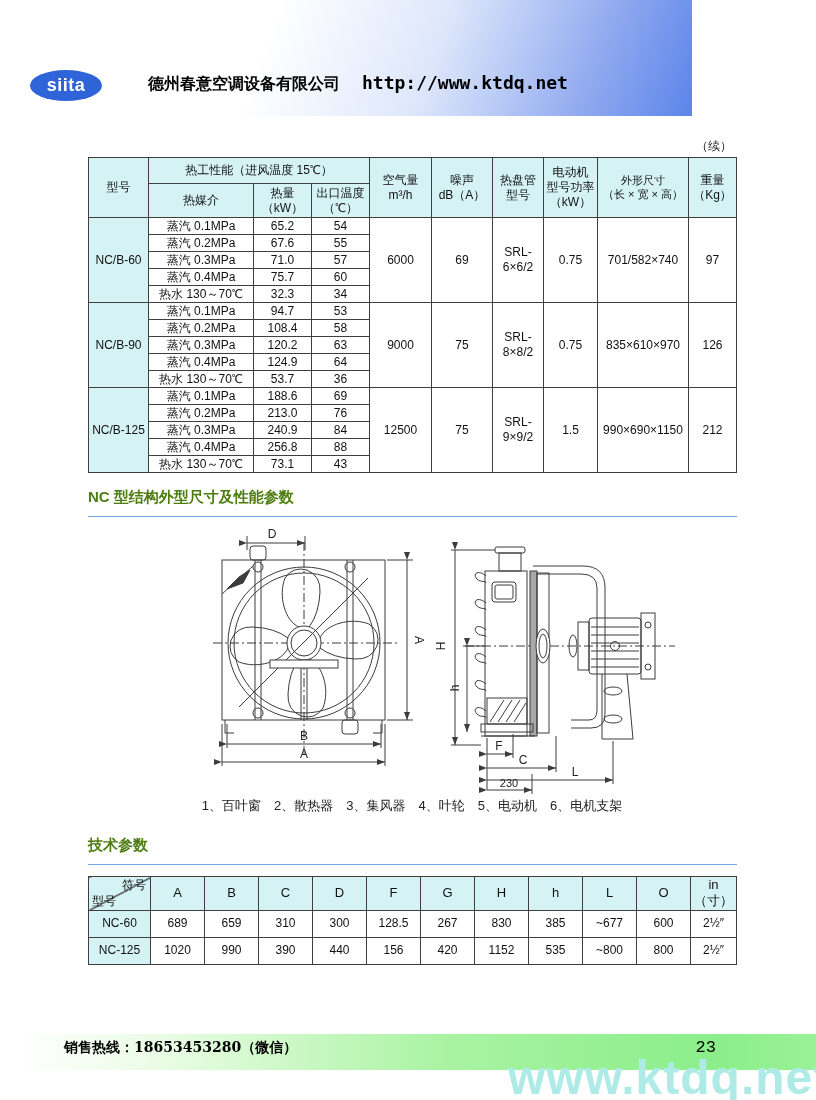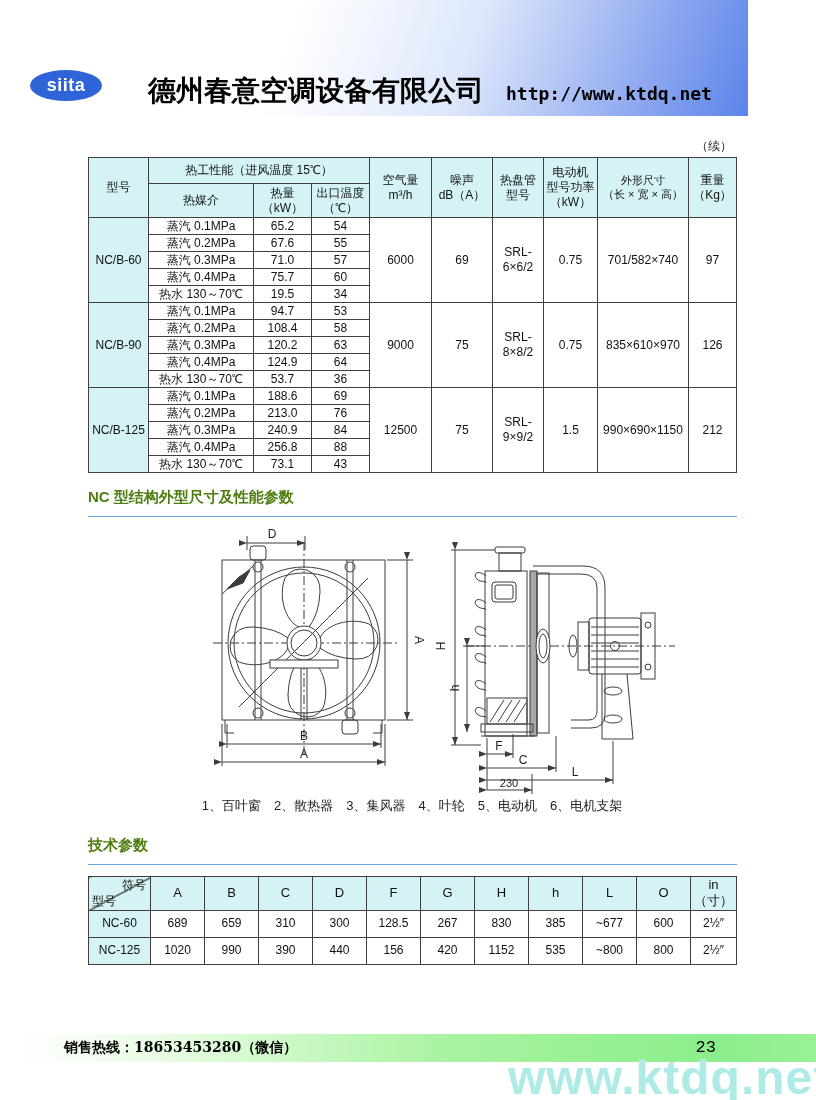--- a/index.html
+++ b/index.html
@@ -3,31 +3,31 @@
 <meta charset="utf-8">
 <style>
   * { margin:0; padding:0; box-sizing:border-box; }
   html,body { width:816px; height:1100px; }
   body {
     position:relative; overflow:hidden; background:#ffffff;
     font-family:"Liberation Sans", sans-serif; color:#111;
   }
   
   .header-band {
-    position:absolute; left:0; top:0; width:748px; height:116px;
+    position:absolute; left:0; top:0; width:692px; height:116px;
     background:linear-gradient(110deg,#ffffff 38%,#dde7fb 62%,#8fa9f0 85%,#5b84ea 100%);
   }
   .logo {
     position:absolute; left:30px; top:70px; width:72px; height:31px;
     background:#2f63d8; border-radius:50%;
     display:flex; align-items:center; justify-content:center;
     color:#fff; font-weight:bold; font-size:18px; letter-spacing:0.5px;
   }
   .company-line { position:absolute; left:148px; top:72px; white-space:nowrap; }
-  .company-name { font-family:"DejaVu Serif", serif; font-weight:bold; font-size:28px; color:#000; }
+  .company-name { font-family:"DejaVu Serif", serif; font-weight:bold; font-size:16px; color:#000; }
   .company-url  { font-family:"DejaVu Sans Mono", monospace; font-weight:bold; font-size:18px; color:#000; margin-left:22px; }
   .continued { position:absolute; right:84px; top:138px; font-size:12px; color:#222; }
 
   
   table { border-collapse:collapse; table-layout:fixed; }
   td {
     border:1px solid #3f3f3f; text-align:center; vertical-align:middle;
     font-size:12px; color:#111; padding:0 1px; line-height:1.25;
   }
   .pre { white-space:pre-line; }
@@ -57,21 +57,21 @@
   .corner-cell {
     position:relative; padding:0;
     background-image:linear-gradient(to bottom right, transparent calc(50% - 0.7px), #3f3f3f calc(50% - 0.7px), #3f3f3f calc(50% + 0.7px), transparent calc(50% + 0.7px));
     text-align:right;
   }
   .corner-top { position:absolute; top:1px; right:4px; font-size:12px; }
   .corner-bottom { position:absolute; bottom:1px; left:3px; font-size:12px; }
 
   
   .footer-bar {
-    position:absolute; left:0; top:1034px; width:816px; height:28px;
+    position:absolute; left:0; top:1034px; width:816px; height:36px;
     background:linear-gradient(90deg,#ffffff 2%,#e9fce4 20%,#a8f3a1 55%,#8bee8a 88%,#9af197 100%);
   }
   .hotline {
     position:absolute; left:64px; top:5px; font-family:"DejaVu Serif", serif;
     font-weight:bold; font-size:14px; color:#000;
   }
   .page-num {
     position:absolute; right:100px; top:4px; font-family:Liberation Mono, monospace;
     font-size:17px; color:#000;
   }
@@ -153,21 +153,21 @@
         <td>71.0</td>
         <td>57</td>
       </tr>
   <tr class="dr">
         <td>蒸汽 0.4MPa</td>
         <td>75.7</td>
         <td>60</td>
       </tr>
   <tr class="dr">
         <td>热水 130～70℃</td>
-        <td>19.5</td>
+        <td>32.3</td>
         <td>34</td>
       </tr>
 
   <tr class="dr">
     <td rowspan="5" class="cyan">NC/B-90</td>
     <td>蒸汽 0.1MPa</td>
     <td>94.7</td>
     <td>53</td>
     <td rowspan="5">9000</td>
     <td rowspan="5">75</td>

